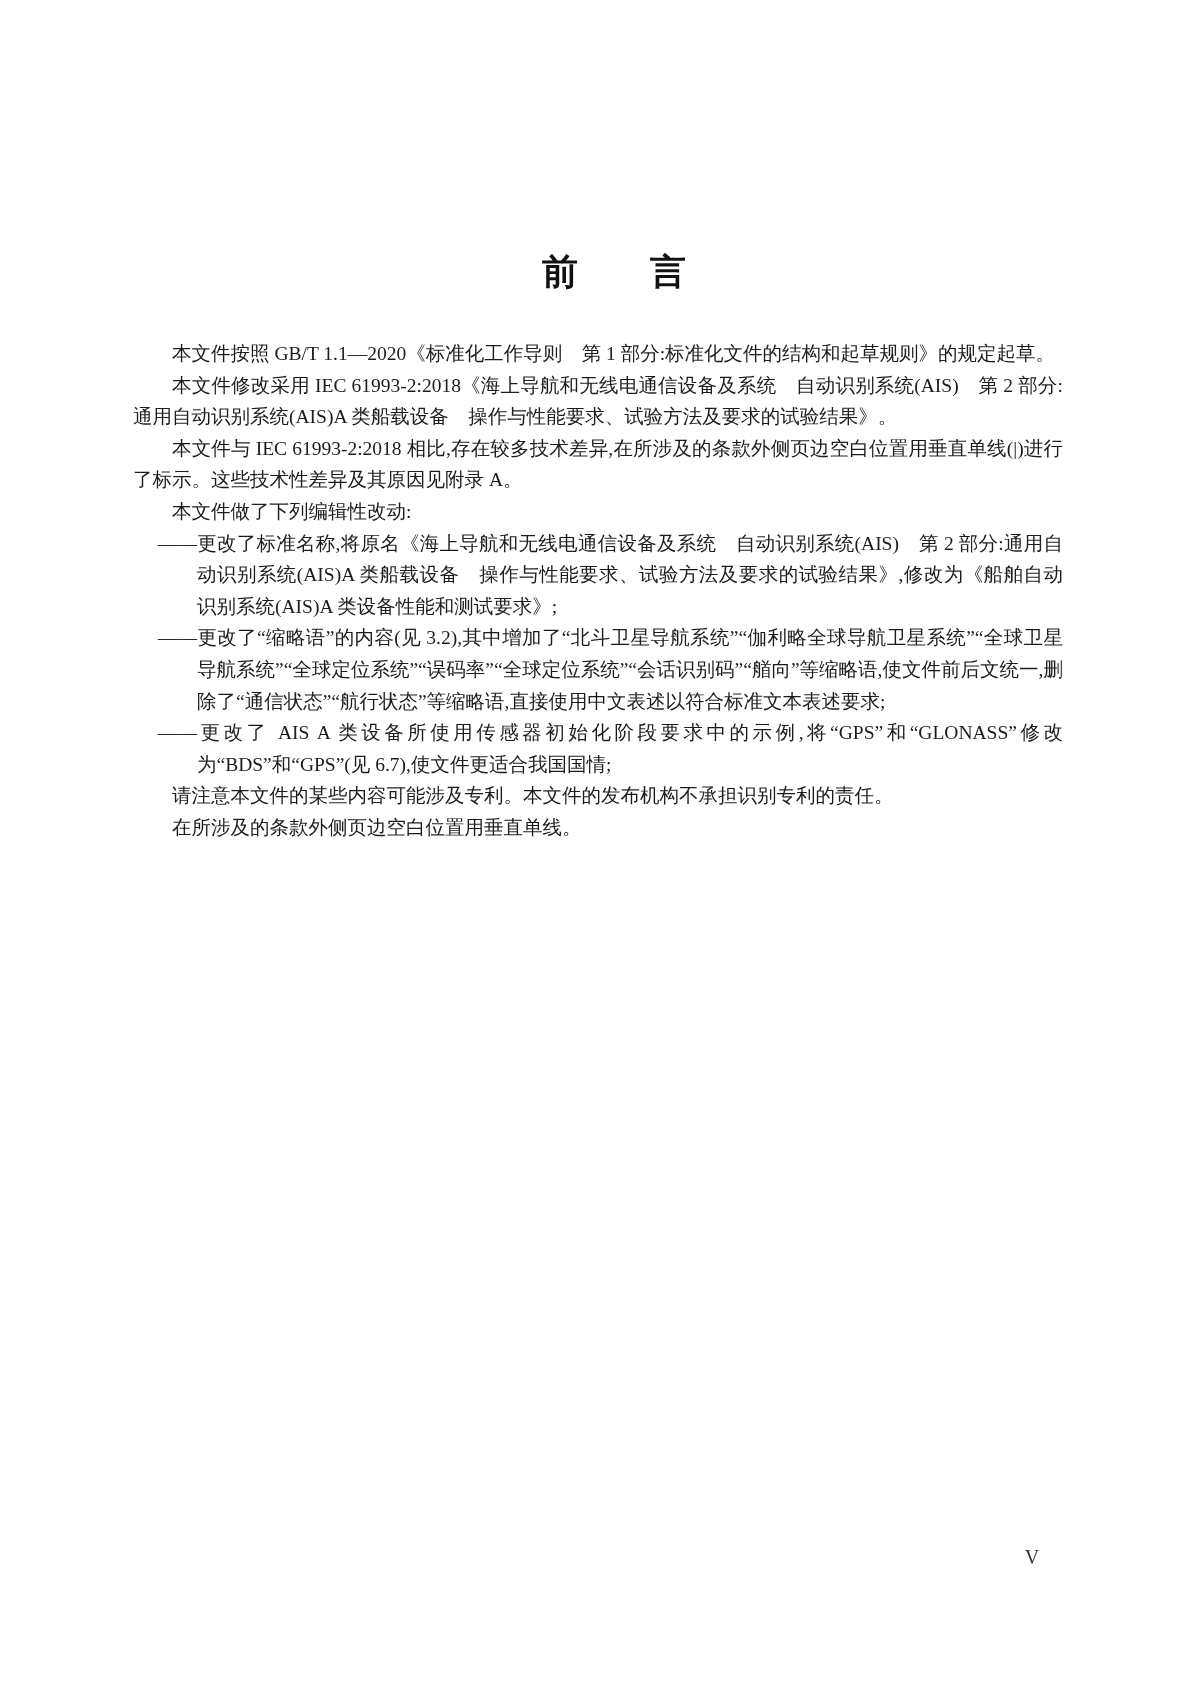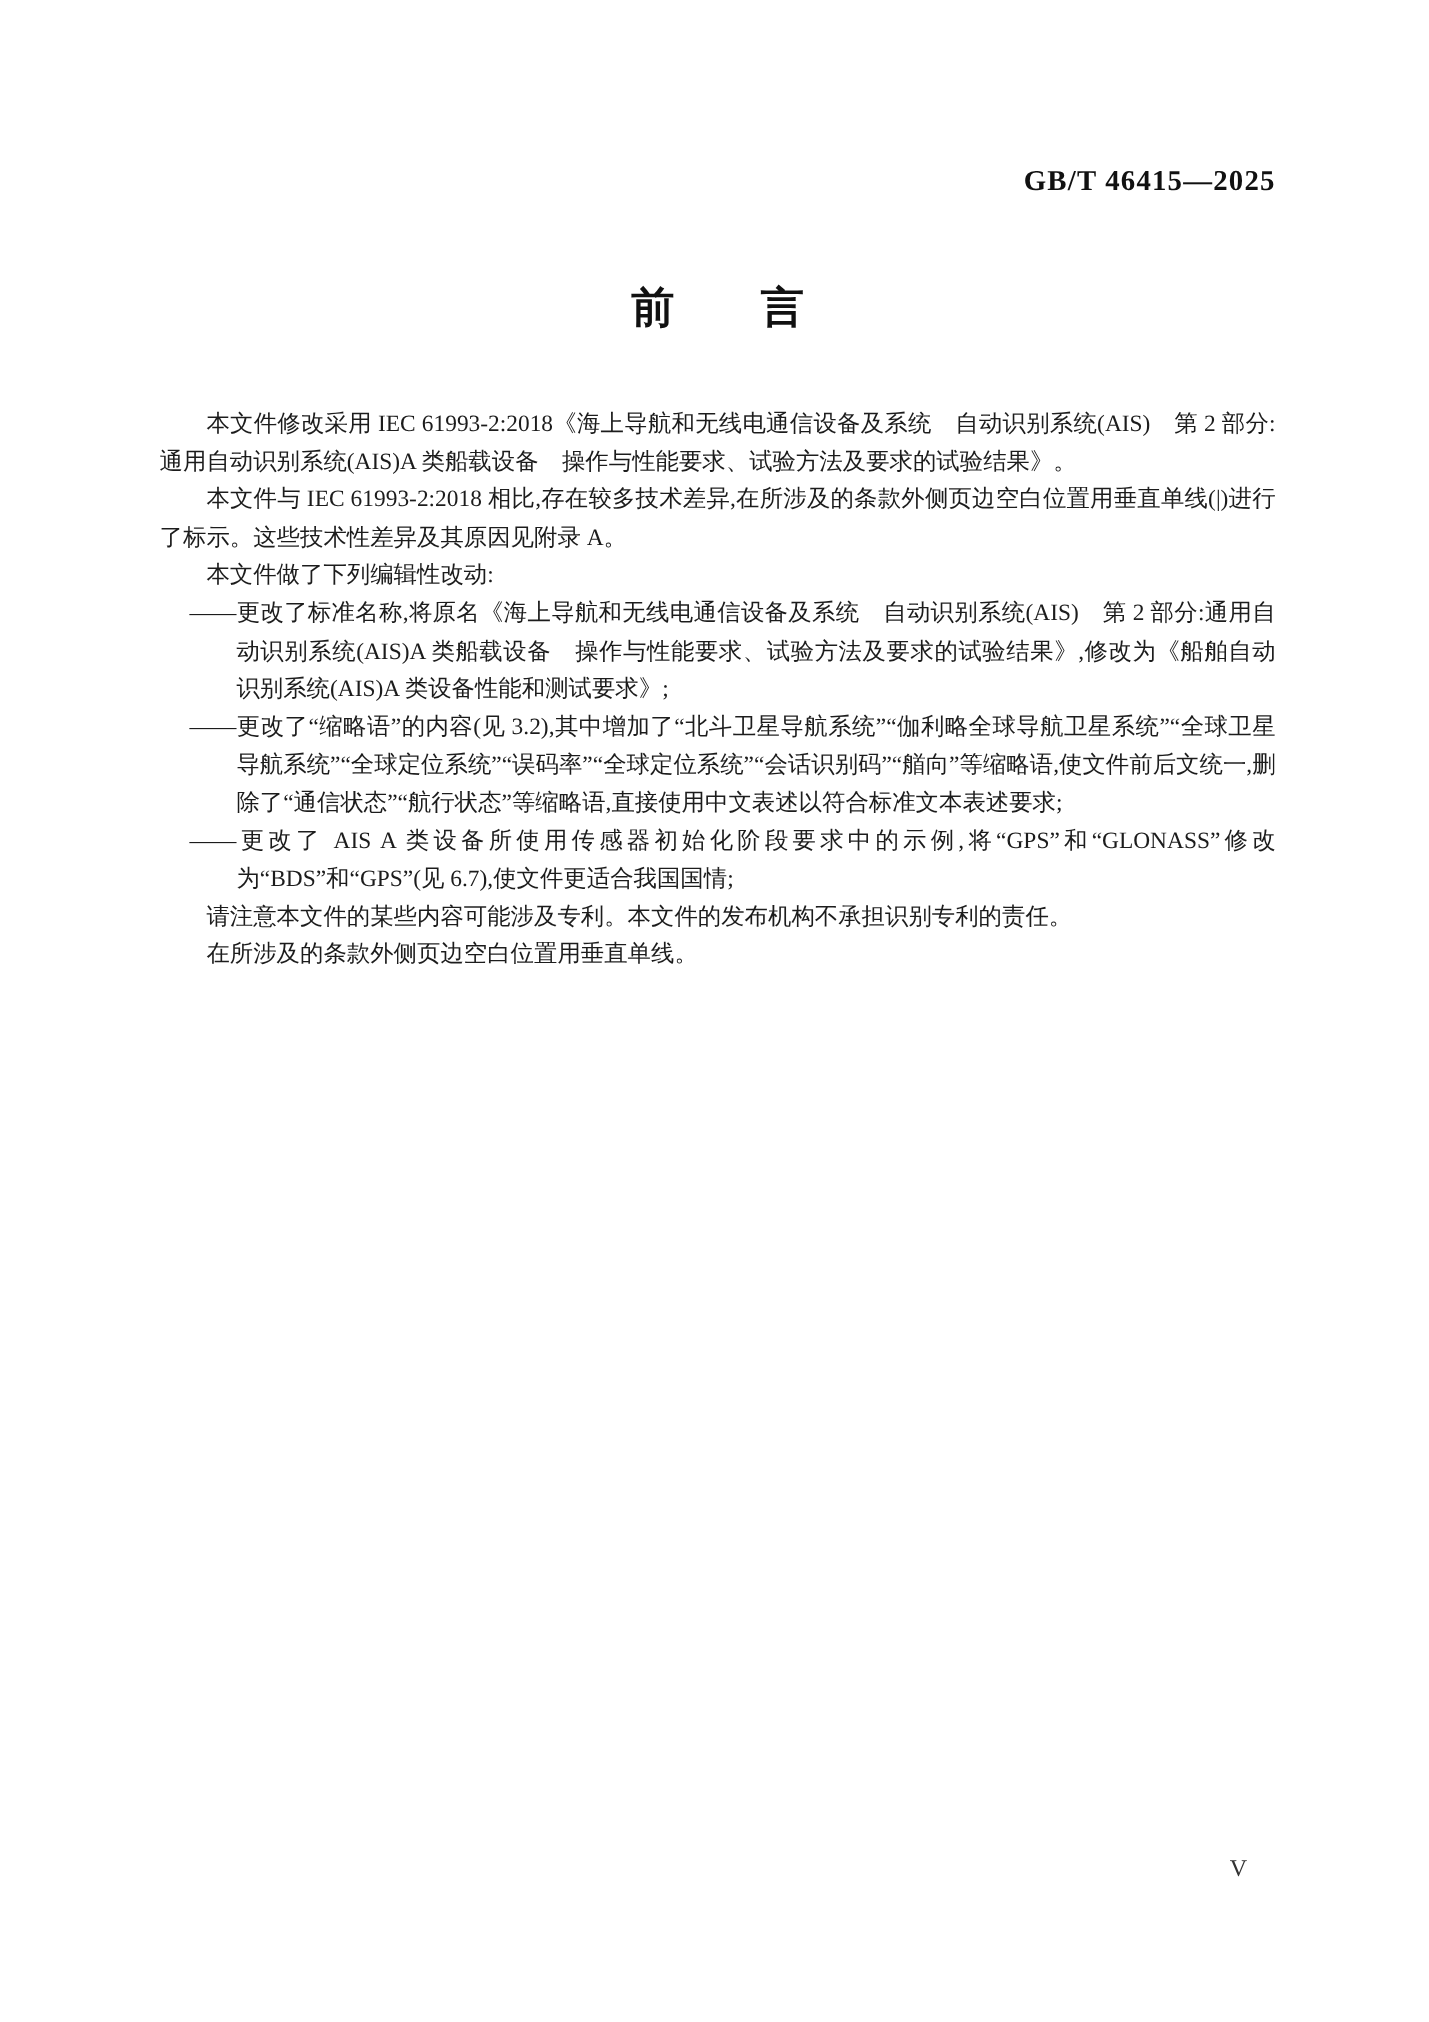--- a/index.html
+++ b/index.html
@@ -26,21 +26,21 @@
     font-weight: bold;
     font-size: 24px;
     letter-spacing: 1px;
     color: #111111;
   }
   .page-title {
     position: absolute;
     top: 234px;
     left: 133px;
     width: 930px;
-    margin: 0;
+    margin: 16px;
     text-align: center;
     font-family: "Liberation Sans", "DejaVu Sans", sans-serif;
     font-weight: bold;
     font-size: 36px;
     line-height: 44px;
     color: #111111;
   }
   .foreword {
     position: absolute;
     top: 338px;
@@ -73,26 +73,26 @@
     font-size: 20px;
     line-height: 28px;
     color: #333333;
   }
 </style>
 </head>
 <body>
 
 <div class="page">
 
-  <div class="doc-number">GB/T 46415—2025</div>
 
   <h1 class="page-title">前　　言</h1>
 
   <div class="foreword">
 
+    <p class="para indent"><span>本文件按照 GB/T 1.1—2020《标准化工作导则　第 1 部分:标准化文件的结构和起草规则》的规定起草。</span></p>
 
     <p class="para indent"><span>本文件修改采用 IEC 61993-2:2018《海上导航和无线电通信设备及系统　自动识别系统(AIS)　第 2 部分:通用自动识别系统(AIS)A 类船载设备　操作与性能要求、试验方法及要求的试验结果》。</span></p>
 
     <p class="para indent"><span>本文件与 IEC 61993-2:2018 相比,存在较多技术差异,在所涉及的条款外侧页边空白位置用垂直单线(|)进行了标示。这些技术性差异及其原因见附录 A。</span></p>
 
     <p class="para indent"><span>本文件做了下列编辑性改动:</span></p>
 
     <p class="para bullet"><span class="dash">——</span><span>更改了标准名称,将原名《海上导航和无线电通信设备及系统　自动识别系统(AIS)　第 2 部分:通用自动识别系统(AIS)A 类船载设备　操作与性能要求、试验方法及要求的试验结果》,修改为《船舶自动识别系统(AIS)A 类设备性能和测试要求》;</span></p>
 
     <p class="para bullet"><span class="dash">——</span><span>更改了“缩略语”的内容(见 3.2),其中增加了“北斗卫星导航系统”“伽利略全球导航卫星系统”“全球卫星导航系统”“全球定位系统”“误码率”“全球定位系统”“会话识别码”“艏向”等缩略语,使文件前后文统一,删除了“通信状态”“航行状态”等缩略语,直接使用中文表述以符合标准文本表述要求;</span></p>

